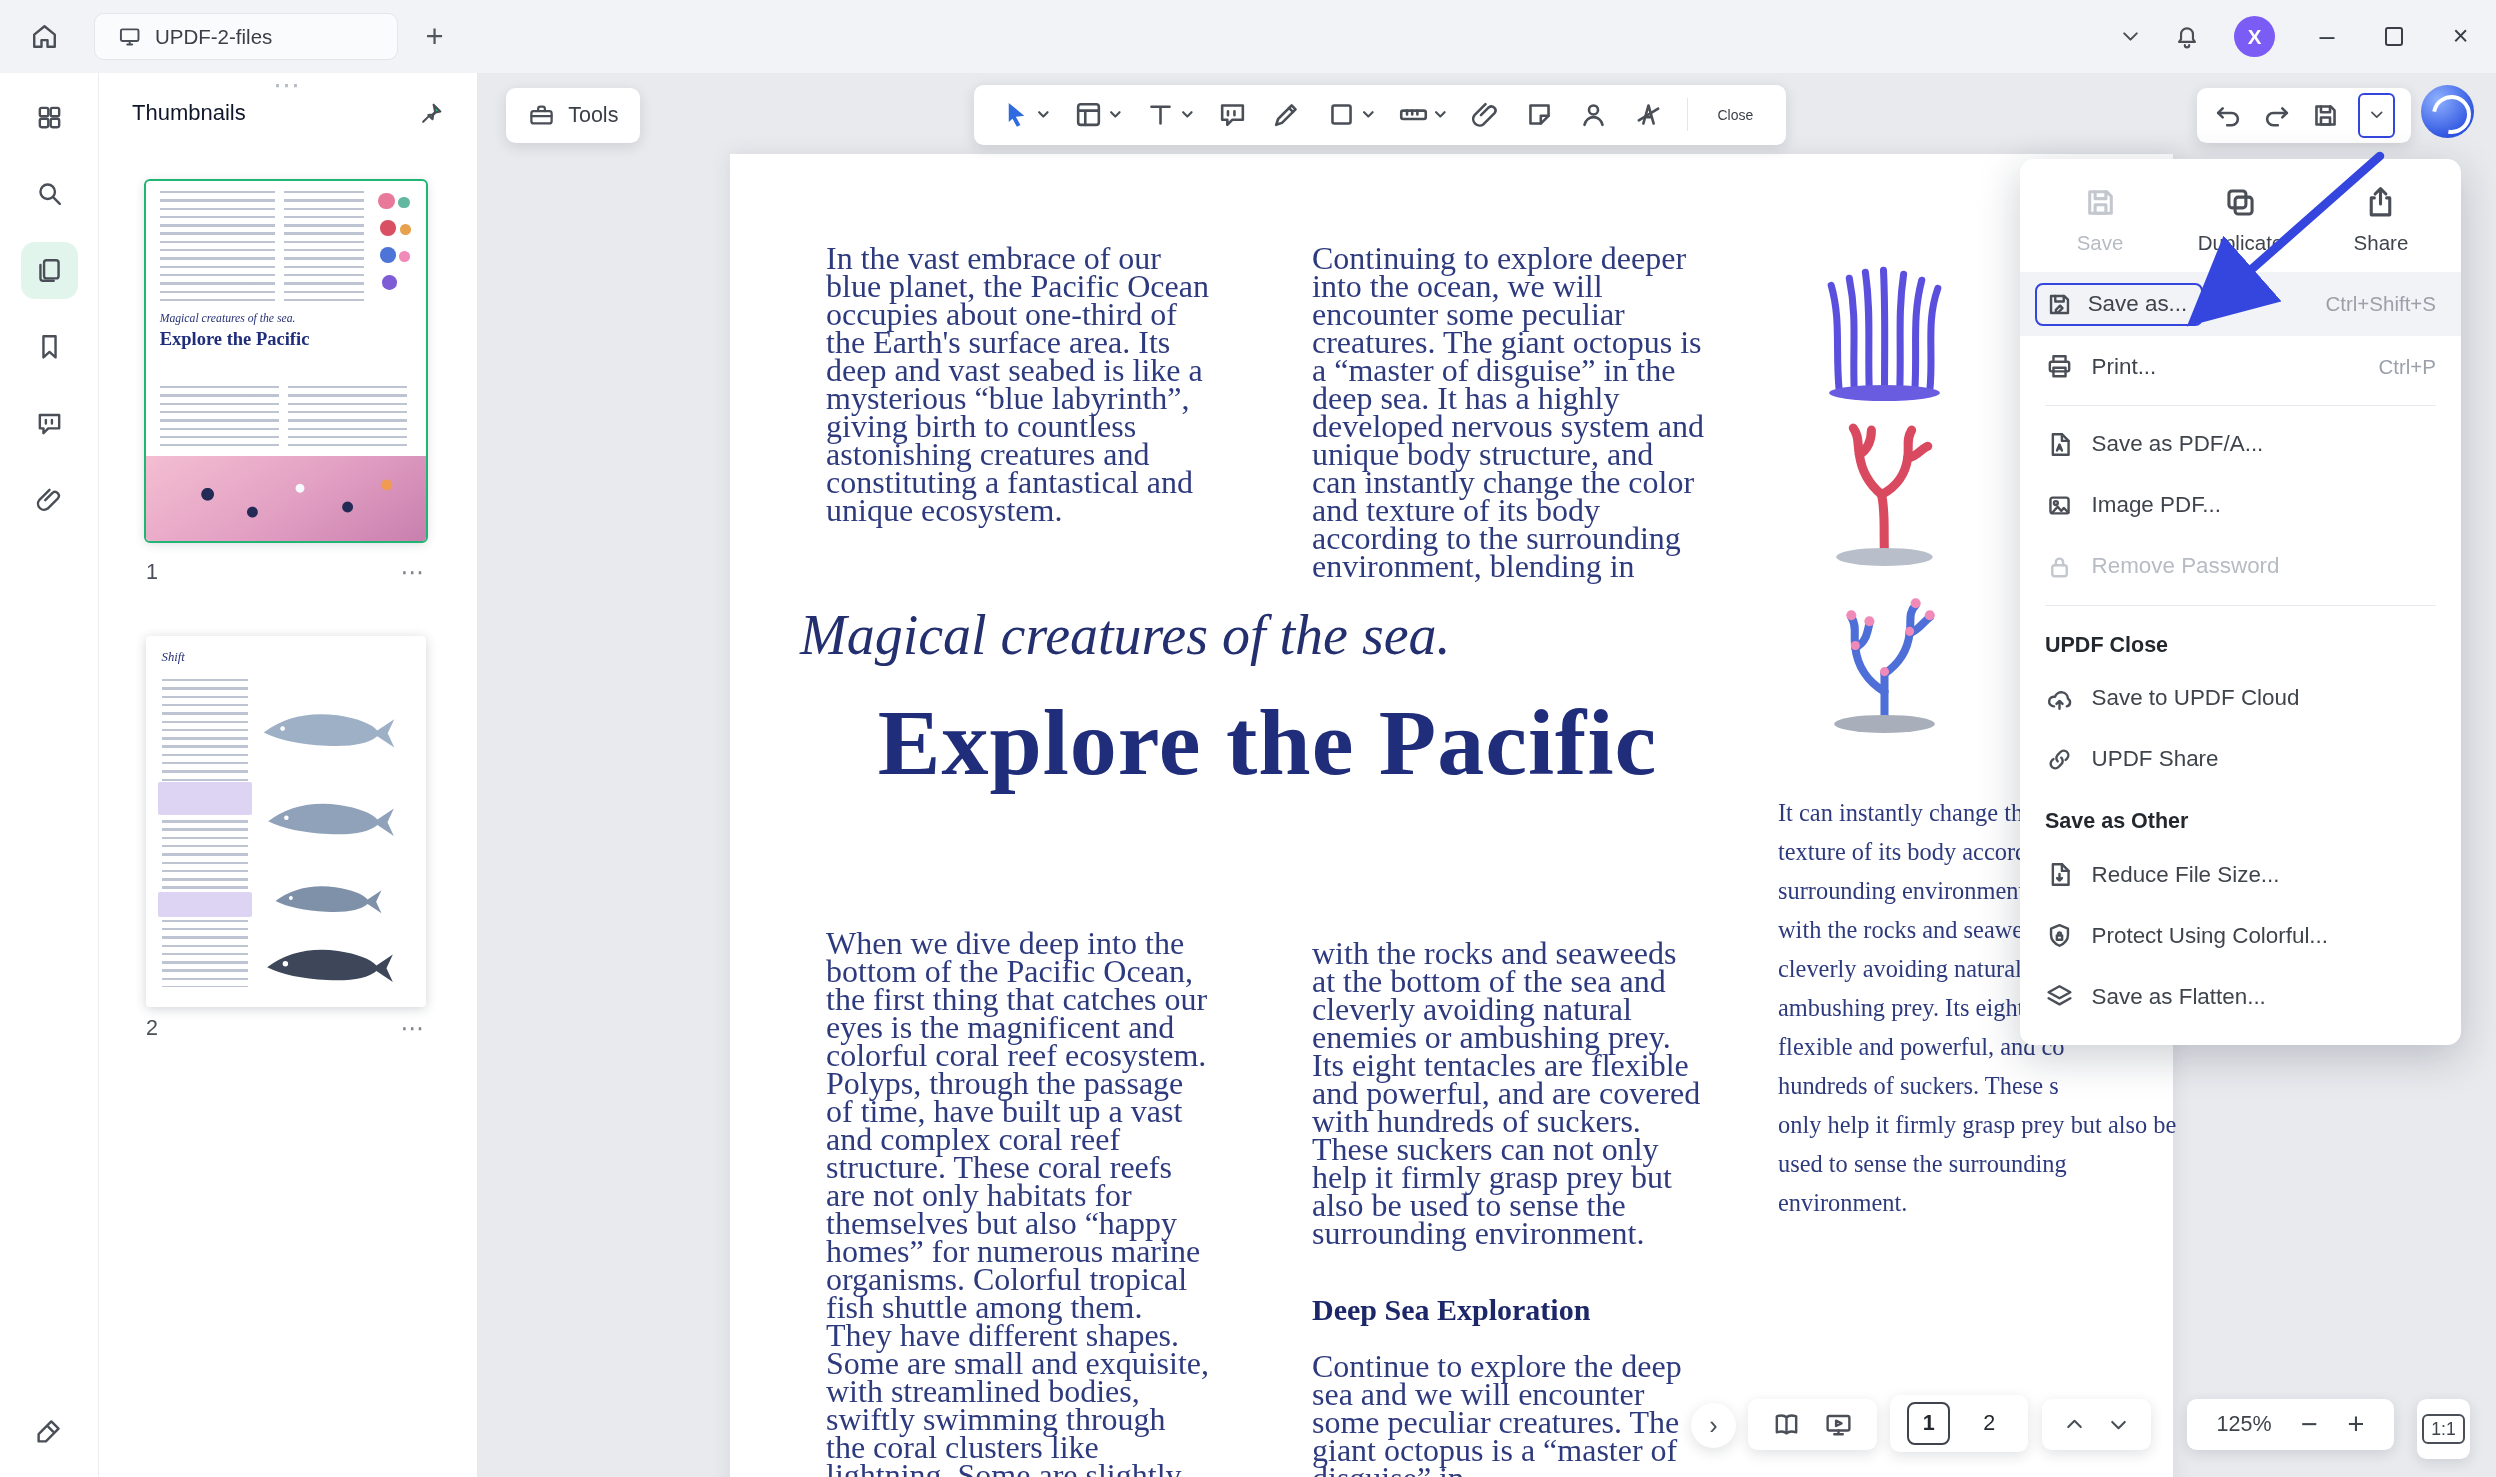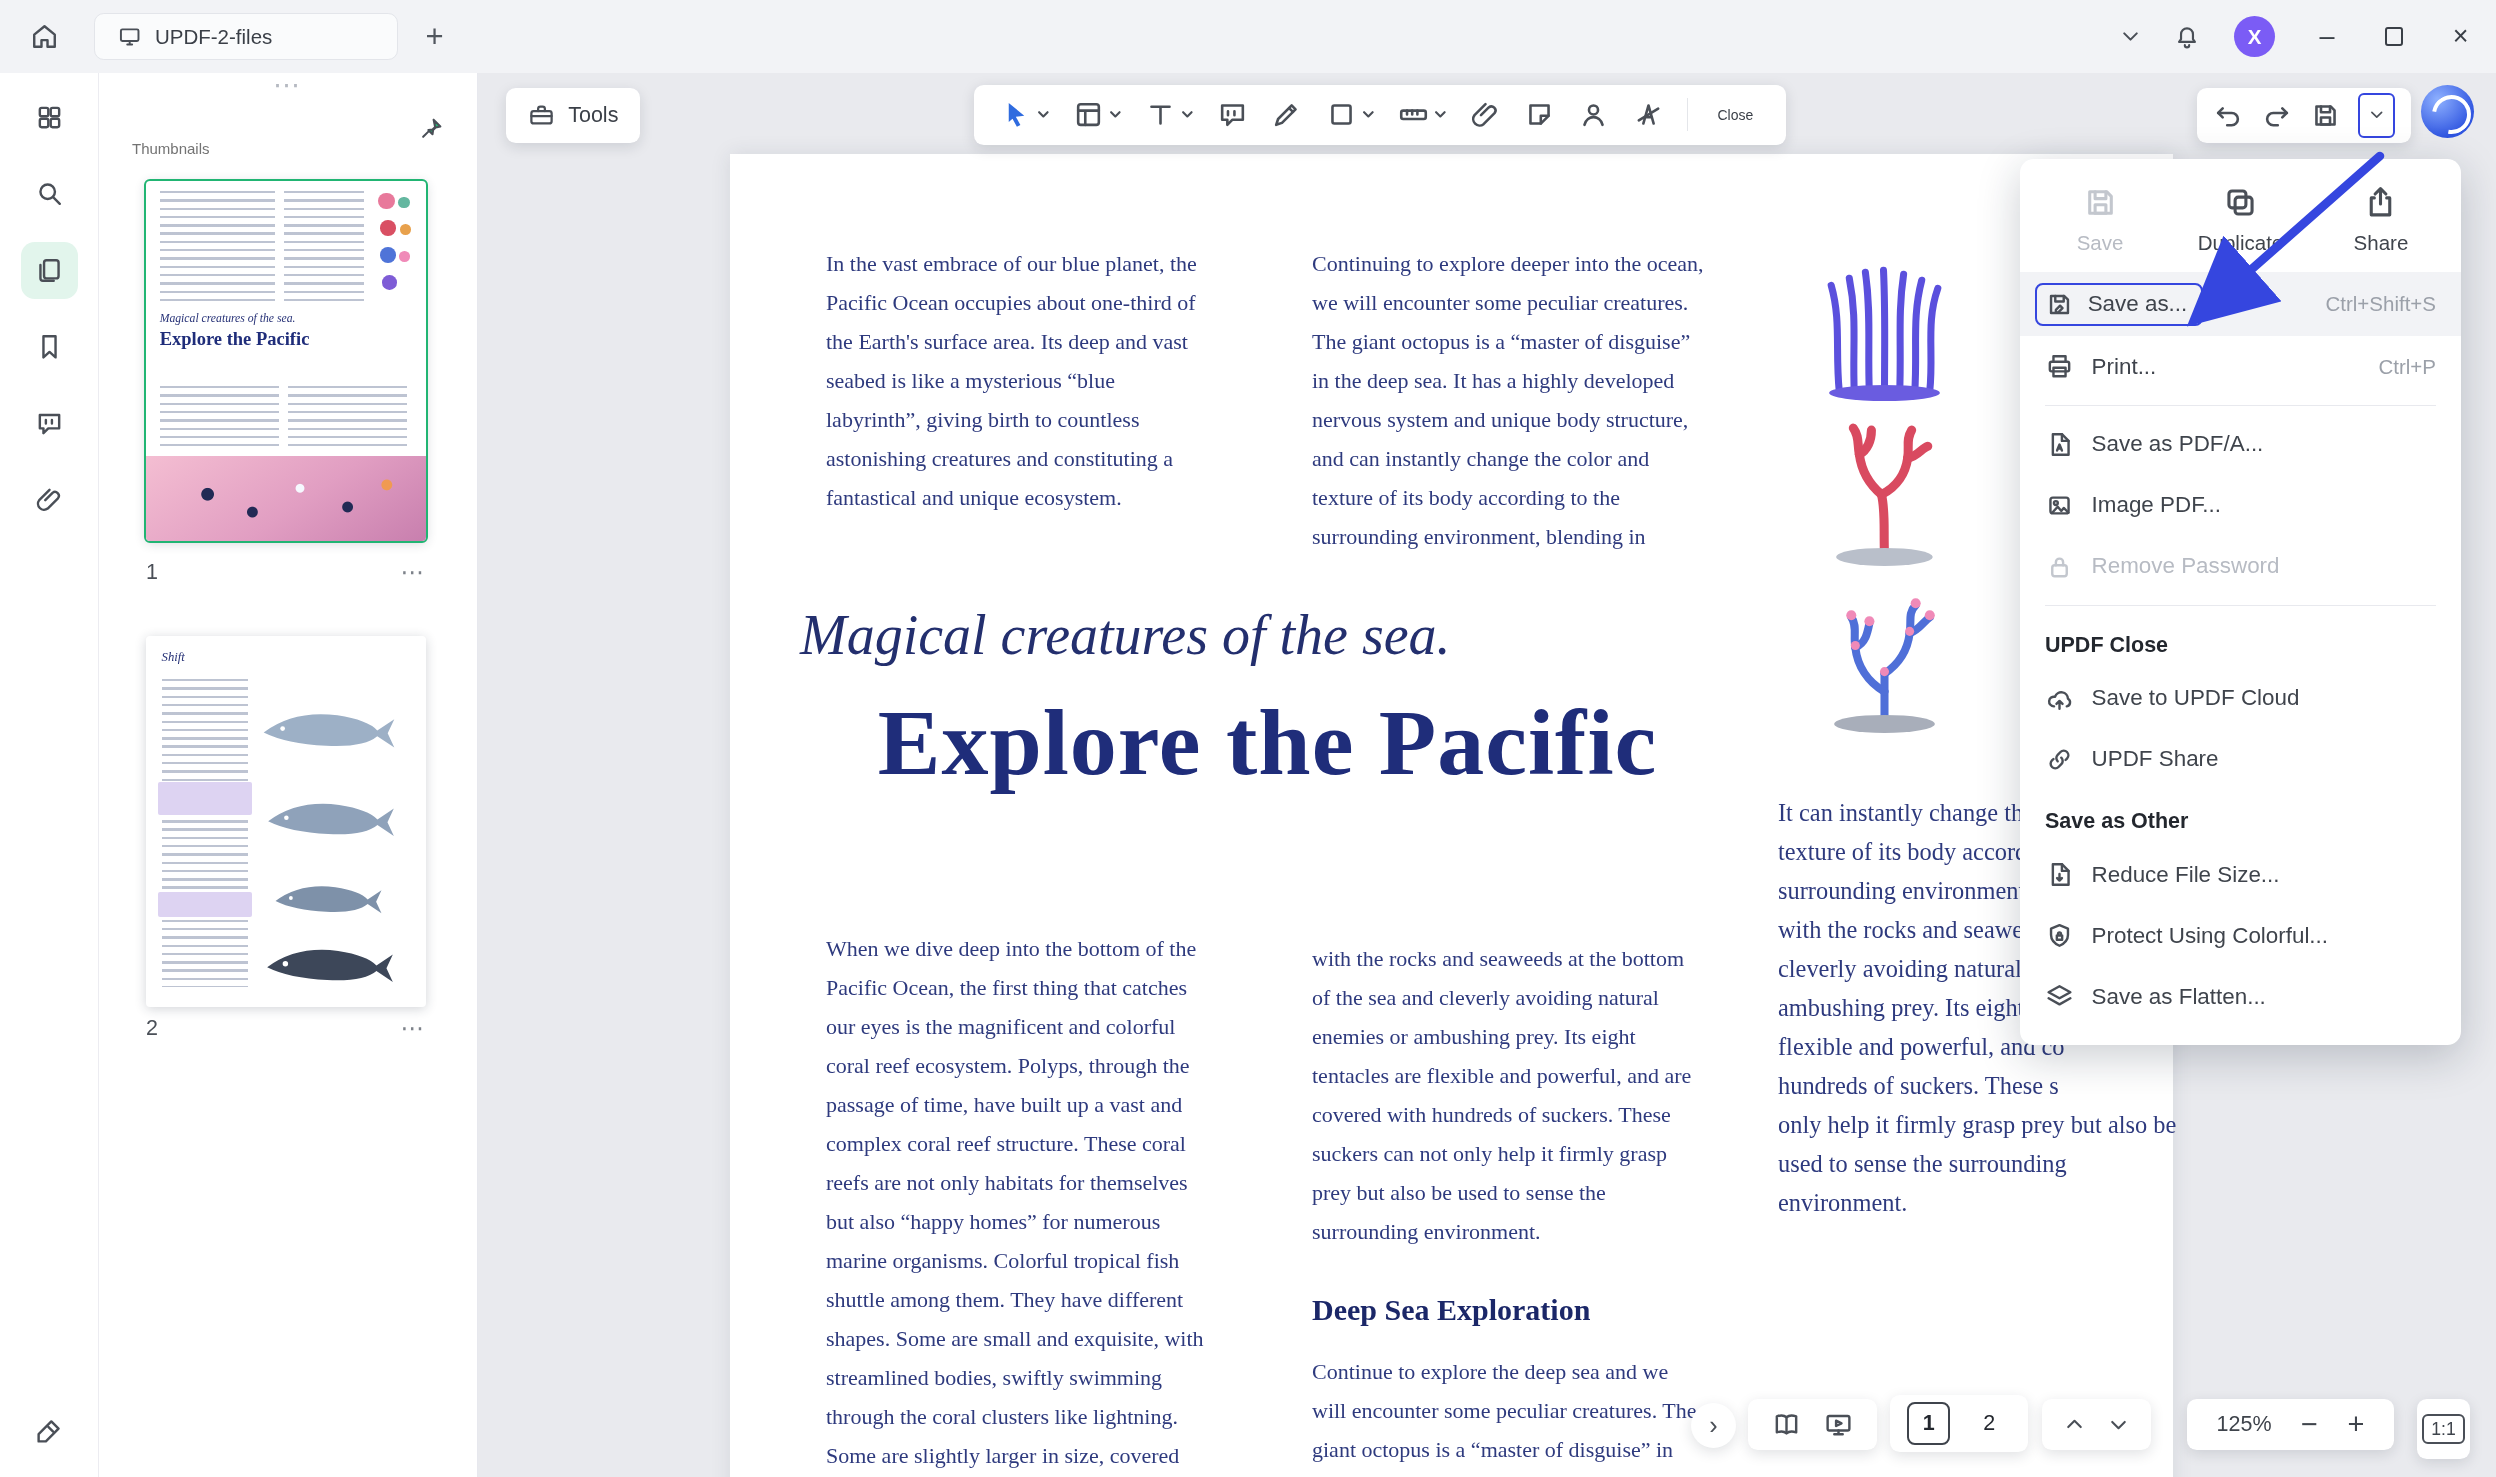--- a/index.html
+++ b/index.html
@@ -22,21 +22,21 @@
   
   .rail { position:absolute; left:0; top:73px; bottom:0; width:99px; background:#fff; border-right:1px solid #ececf1; display:flex; flex-direction:column; align-items:center; padding-top:15.6px; z-index:15; }
   .rail-btn { width:57px; height:57px; border-radius:13.7px; display:flex; align-items:center; justify-content:center; margin-bottom:19.5px; }
   .rail-btn.active { background:#e2f5ec; }
   .rail-bottom { margin-top:auto; margin-bottom:19.5px; }
 
   
   .thumbs { position:absolute; left:99px; top:73px; bottom:0; width:379px; background:#fff; border-right:1px solid #e7e8ee; z-index:14; }
   .thumbs-handle { position:absolute; top:-3.9px; left:50%; transform:translateX(-50%); color:#b6bac2; font-size:27px; letter-spacing:2.9px; }
   .thumbs-header { display:flex; align-items:center; justify-content:space-between; padding:27px 33px 0 33px; }
-  .thumbs-title { font-size:15px; color:#737373;margin-top:40px; }
+  .thumbs-title { font-size:22px; color:#0f172a; }
   .thumb { position:absolute; left:47px; width:280px; background:#fff; border-radius:3.9px; box-shadow:0 2px 11.7px rgba(30,40,60,.20); overflow:hidden; }
   .thumb.selected { outline:2.9px solid #21b573; }
   .thumb1 { top:108px; height:360px; }
   .thumb2 { top:563px; height:371px; }
   .thumb-label-row { position:absolute; left:47px; width:280px; display:flex; justify-content:space-between; align-items:center; color:#4a4f57; font-size:21.5px; }
   .row1 { top:485px; } .row2 { top:941px; }
   .dots { color:#7d828a; font-size:23.4px; letter-spacing:2px; }
   .lines { background-image:repeating-linear-gradient(#b6bdcd 0 2.4px, transparent 2.4px 8.3px); position:absolute; opacity:.9; }
   .m1-script { position:absolute; left:13.7px; top:131px; font-family:"Liberation Serif",serif; font-style:italic; font-size:11.7px; color:#273277; }
   .m1-big { position:absolute; left:13.7px; top:148px; font-family:"Liberation Serif",serif; font-weight:bold; font-size:18.5px; color:#1f2d7a; }
@@ -51,21 +51,21 @@
   }
   .blob { position:absolute; border-radius:50%; }
   .m2-heading { position:absolute; left:15.6px; top:13.7px; font-family:"Liberation Serif",serif; font-style:italic; font-size:12.7px; color:#273277; }
   .chip { position:absolute; background:#ddd3f2; border-radius:2px; }
   .whale { position:absolute; }
 
   
   .doc-area { position:absolute; left:478px; top:73px; right:0; bottom:0; background:#e9eaee; overflow:hidden; z-index:5; }
   .page { position:absolute; left:252px; top:81px; width:1443px; height:1580px; background:#fff; box-shadow:0 0 19.5px rgba(40,50,70,.10); }
   .serif { font-family:"Liberation Serif",serif; color:#2e3a7e; }
-  .para { position:absolute; font-size:22px; line-height:39px; }
+  .para { position:absolute; font-size:32px; line-height:28px; }
   .p-c1a { left:96px;  top:90px;  width:384px; }
   .p-c2a { left:582px; top:90px;  width:392px; }
   .script-heading { position:absolute; left:70px; top:449px; font-style:italic; font-size:56px; color:#232f6e; }
   .main-heading { position:absolute; left:55px; top:534px; width:965px; text-align:center; font-weight:bold; font-size:94px; letter-spacing:1px; color:#1f2d7a; }
   .p-c1b { left:96px;  top:775px; width:384px; }
   .p-c2b { left:582px; top:785px; width:392px; }
   .sub-heading { position:absolute; left:582px; top:1139px; font-weight:bold; font-size:30px; color:#1b2768; }
   .p-c2c { left:582px; top:1198px; width:392px; }
   .col3 { position:absolute; left:1048px; top:639px; font-size:24.4px; line-height:39px; white-space:nowrap; }
   .img-box { position:absolute; left:1079px; }

